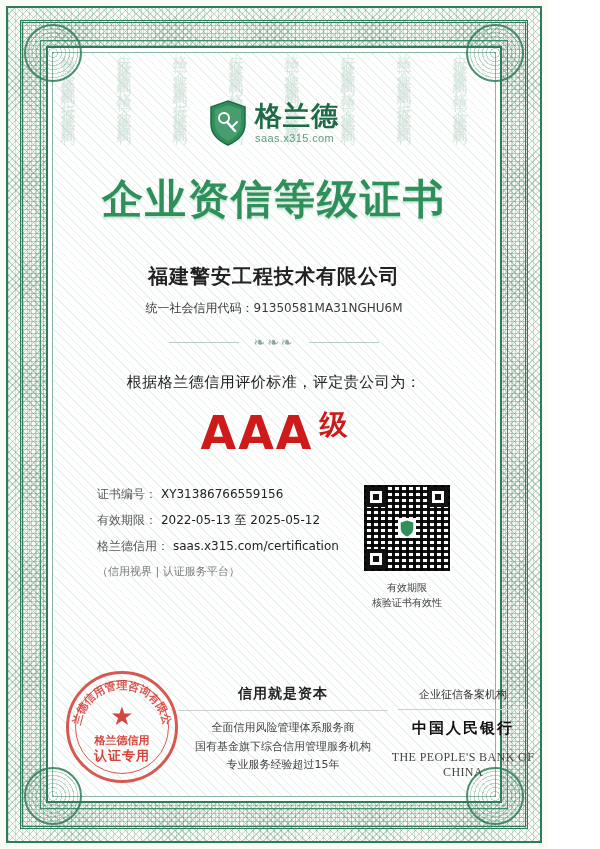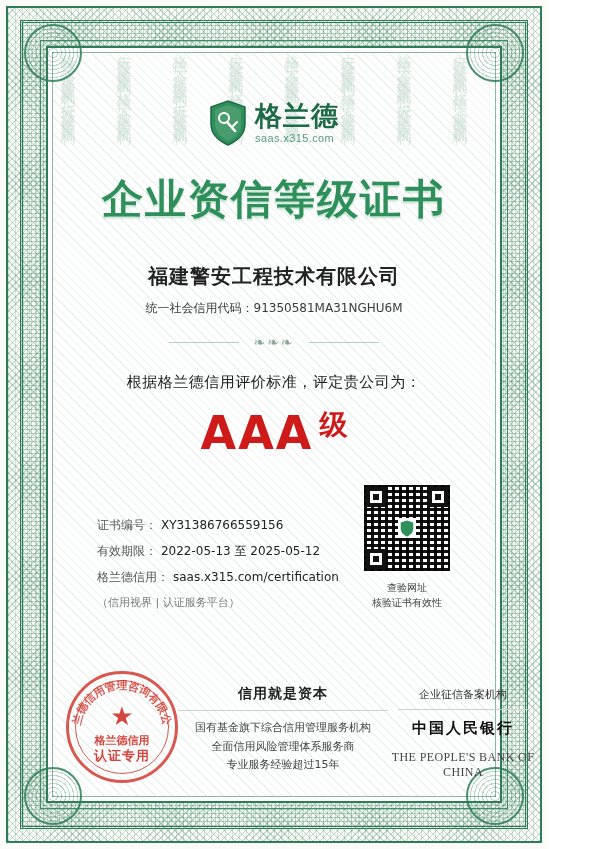--- a/index.html
+++ b/index.html
@@ -220,21 +220,21 @@
     font-size: 28px;
     font-weight: bold;
     color: #cf1a1a;
     font-family: "DejaVu Sans", sans-serif;
   }
 
   
   .details-area {
     margin-top: 24px;
     display: flex;
-    align-items: flex-end;
+    align-items: flex-start;
     justify-content: center;
     gap: 24px;
   }
   .details {
     text-align: left;
     padding-top: 2px;
   }
   .detail-line {
     font-size: 12px;
     color: #333333;
@@ -491,21 +491,21 @@
           <div class="finder tl"></div>
           <div class="finder tr"></div>
           <div class="finder bl"></div>
           <div class="center-badge">
             <svg width="14" height="17" viewBox="0 0 38 46">
               <path d="M19 1 L36 7 V24 C36 34 28 41 19 45 C10 41 2 34 2 24 V7 Z" fill="#2f8f5b"></path>
             </svg>
           </div>
         </div>
         <div class="qr-caption">
-          <div>查验网址</div>
+          <div>有效期限</div>
           <div>核验证书有效性</div>
         </div>
       </div>
     </div>
 
     <div class="footer">
 
       <div class="seal">
         <div class="seal-ring"></div>
         <div class="seal-ring inner"></div>
@@ -520,22 +520,22 @@
           </svg>
         </div>
         <div class="seal-star">★</div>
         <div style="position:absolute;left:0;right:0;top:55%;text-align:center;font-size:11px;font-weight:bold;color:#d0342c;opacity:0.9;font-family:'DejaVu Sans',sans-serif;">格兰德信用</div>
         <div class="seal-bottom-text">认证专用</div>
       </div>
 
       <div class="footer-center">
         <div class="slogan">信用就是资本</div>
         <div class="slogan-rule"></div>
+        <div class="slogan-sub">全面信用风险管理体系服务商</div>
         <div class="slogan-sub">国有基金旗下综合信用管理服务机构</div>
-        <div class="slogan-sub">全面信用风险管理体系服务商</div>
         <div class="slogan-sub">专业服务经验超过15年</div>
       </div>
 
       <div class="footer-right">
         <div class="record-title">企业征信备案机构</div>
         <div class="record-rule"></div>
         <div class="bank-cn">中国人民银行</div>
         <div class="bank-en">THE PEOPLE'S BANK OF CHINA</div>
       </div>
 

